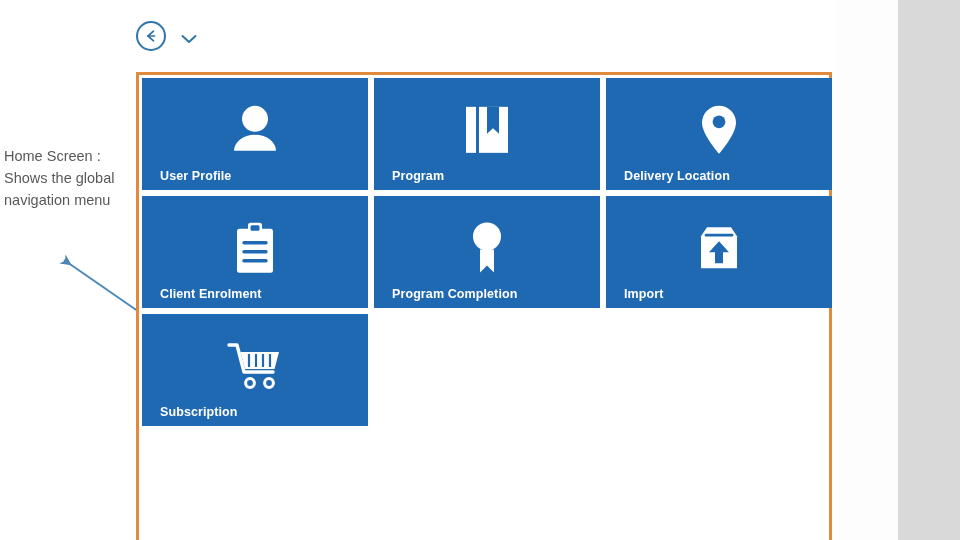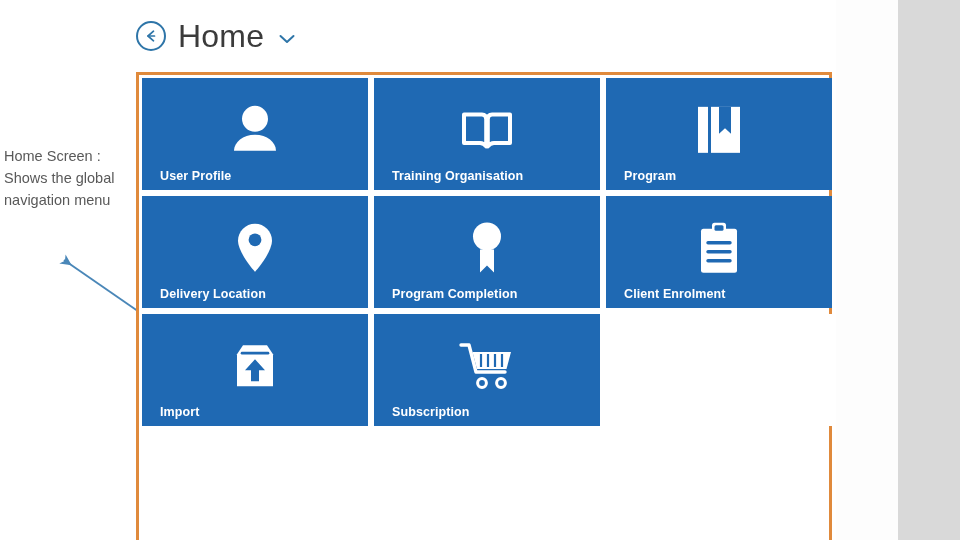--- a/index.html
+++ b/index.html
@@ -156,21 +156,20 @@
 
   <div id="back-button">
     <span>
       <svg width="16" height="16" viewBox="0 0 16 16">
         <path d="M10.5 3.2 L5 8 L10.5 12.8" fill="none" stroke="#2e75a8" stroke-width="1.7" stroke-linecap="round" stroke-linejoin="round"></path>
         <path d="M5 8 L11.5 8" fill="none" stroke="#2e75a8" stroke-width="1.7" stroke-linecap="round"></path>
       </svg>
     </span>
   </div>
 
-  <div id="page-title">Home</div>
 
   <span id="title-chevron">
     <svg width="18" height="12" viewBox="0 0 18 12">
       <path d="M2.5 3 L9 9 L15.5 3" fill="none" stroke="#2e75a8" stroke-width="2" stroke-linecap="round" stroke-linejoin="round"></path>
     </svg>
   </span>
 
 </div>
 
 <div id="annotation-block">
@@ -192,29 +191,20 @@
     <div class="tile">
       <div class="tile-icon">
         <svg width="46" height="52" viewBox="0 0 46 52">
           <circle cx="23" cy="15" r="13" fill="#ffffff"></circle>
           <path d="M23 31 C11 31 2 38.5 2 47 L44 47 C44 38.5 35 31 23 31 Z" fill="#ffffff"></path>
         </svg>
       </div>
       <div class="tile-label">User Profile</div>
     </div>
 
-    <div class="tile">
-      <div class="tile-icon">
-        <svg width="54" height="44" viewBox="0 0 54 44">
-          <path d="M4 6 L22 6 C24.8 6 26.2 8 26.2 10.6 L26.2 38 C24.4 35.2 23 34.4 20 34.4 L4 34.4 Z" fill="none" stroke="#ffffff" stroke-width="4" stroke-linejoin="round"></path>
-          <path d="M50 6 L32 6 C29.2 6 27.8 8 27.8 10.6 L27.8 38 C29.6 35.2 31 34.4 34 34.4 L50 34.4 Z" fill="none" stroke="#ffffff" stroke-width="4" stroke-linejoin="round"></path>
-        </svg>
-      </div>
-      <div class="tile-label">Training Organisation</div>
-    </div>
 
     <div class="tile">
       <div class="tile-icon">
         <svg width="48" height="52" viewBox="0 0 48 52">
           <rect x="3" y="3" width="10" height="46" fill="#ffffff"></rect>
           <rect x="16" y="3" width="29" height="46" fill="#ffffff"></rect>
           <path d="M24 3 L36 3 L36 30 L30 24.5 L24 30 Z" fill="#1f69b3"></path>
         </svg>
       </div>
       <div class="tile-label">Program</div>
@@ -224,45 +214,45 @@
       <div class="tile-icon">
         <svg width="40" height="52" viewBox="0 0 40 52">
           <path d="M20 2 C10.6 2 3 9.6 3 19 C3 31 20 50 20 50 C20 50 37 31 37 19 C37 9.6 29.4 2 20 2 Z" fill="#ffffff"></path>
           <circle cx="20" cy="18" r="6.4" fill="#1f69b3"></circle>
         </svg>
       </div>
       <div class="tile-label">Delivery Location</div>
     </div>
 
 
-
-    <div class="tile">
-      <div class="tile-icon">
-        <svg width="40" height="56" viewBox="0 0 40 56">
-          <circle cx="20" cy="17" r="14" fill="#ffffff"></circle>
-          <path d="M13 30 L13 53 L20 46 L27 53 L27 30 Z" fill="#ffffff"></path>
-        </svg>
-      </div>
-      <div class="tile-label">Program Completion</div>
-    </div>
 
     <div class="tile">
       <div class="tile-icon">
         <svg width="44" height="54" viewBox="0 0 44 54">
           <rect x="4" y="8" width="36" height="44" rx="2.5" fill="#ffffff"></rect>
           <rect x="15" y="2" width="14" height="10" rx="2.5" fill="#ffffff"></rect>
           <rect x="17.5" y="4.5" width="9" height="5.5" rx="1.5" fill="#1f69b3"></rect>
           <g stroke="#1f69b3" stroke-width="3.4" stroke-linecap="round">
             <line x1="11" y1="22" x2="33" y2="22"></line>
             <line x1="11" y1="31" x2="33" y2="31"></line>
             <line x1="11" y1="40" x2="33" y2="40"></line>
           </g>
         </svg>
       </div>
       <div class="tile-label">Client Enrolment</div>
+    </div>
+
+    <div class="tile">
+      <div class="tile-icon">
+        <svg width="40" height="56" viewBox="0 0 40 56">
+          <circle cx="20" cy="17" r="14" fill="#ffffff"></circle>
+          <path d="M13 30 L13 53 L20 46 L27 53 L27 30 Z" fill="#ffffff"></path>
+        </svg>
+      </div>
+      <div class="tile-label">Program Completion</div>
     </div>
 
 
     <div class="tile">
       <div class="tile-icon">
         <svg width="52" height="48" viewBox="0 0 52 48">
           <path d="M8 12 L8 44 L44 44 L44 12 L38 3 L14 3 Z" fill="#ffffff"></path>
           <line x1="13" y1="11" x2="39" y2="11" stroke="#1f69b3" stroke-width="2.6" stroke-linecap="round"></line>
           <path d="M22 39 L30 39 L30 28 L36 28 L26 17 L16 28 L22 28 Z" fill="#1f69b3"></path>
         </svg>

